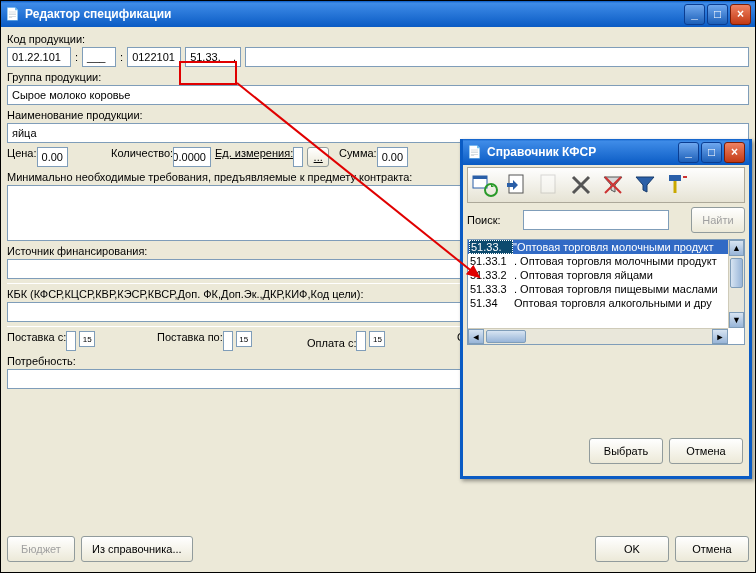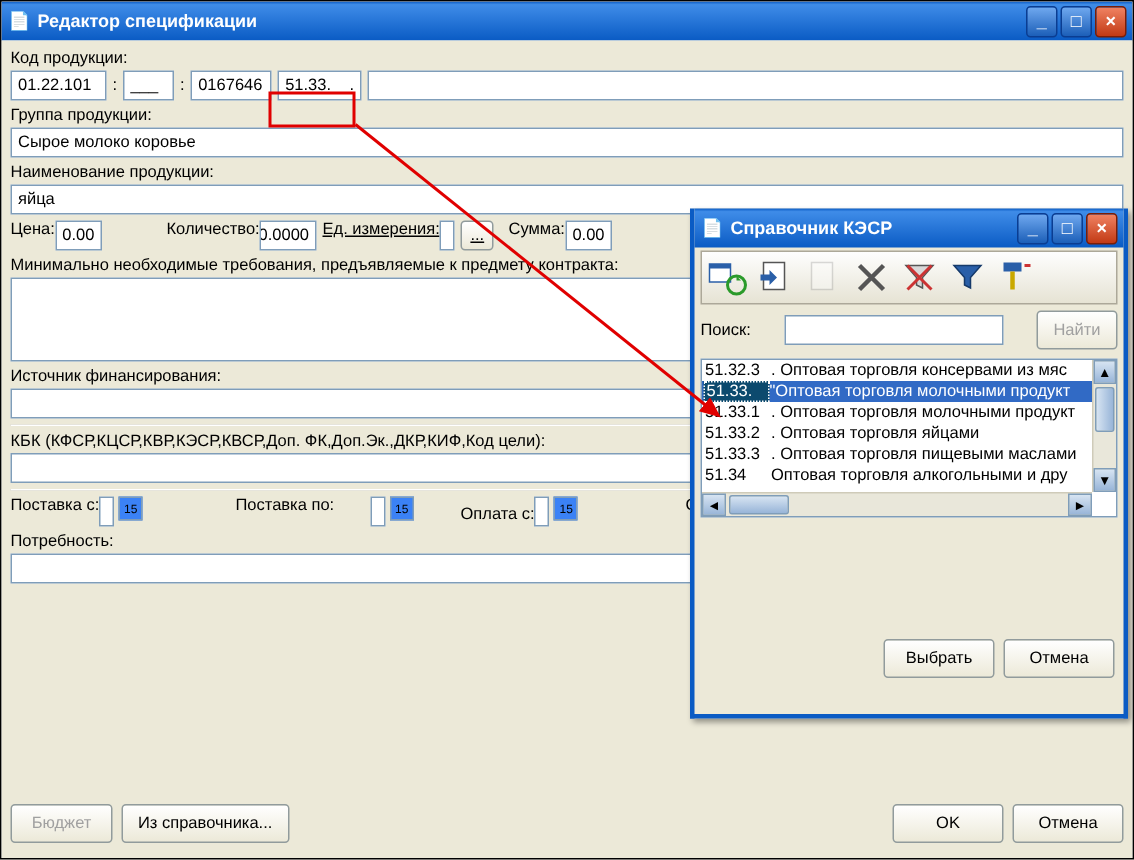--- a/index.html
+++ b/index.html
@@ -71,21 +71,21 @@
     padding: 12px 10px;
     min-width: 68px;
     display:inline-flex;align-items:center;justify-content:center;
     cursor:pointer;
   }
   .btn.small { min-width: 22px; padding: 0 4px; height:20px; }
   .btn.disabled { color:#a0a0a0; }
   .hr { height:1px; background:#aca899; margin: 4px 0; border-bottom:1px solid #fff; }
   .dateicon {
     width: 16px; height:16px; border:1px solid #7f9db9;
-    background:#3b82f6; font-size:8px; display:flex;align-items:center;justify-content:center;
+    background:#ffffff; font-size:8px; display:flex;align-items:center;justify-content:center;
     cursor:pointer; margin-left:-1px;
   }
   .col { display:flex; flex-direction:row; }
   .highlight-box {
     position:absolute;
     border: 2px solid #e00000;
     pointer-events:none;
   }
   .arrow {
     position:absolute;
@@ -133,21 +133,21 @@
   .listbox .item.sel .code { background:#0c4a6e; border:1px dotted #fff; margin:-1px 0 -1px -1px; padding:0 1px; }
   .scroll-v {
     position:absolute;right:0;top:0;bottom:16px;width:16px;
     background:#e9e7da;border-left:1px solid #cfcbb9;
   }
   .sarrow { height:16px; background: linear-gradient(to bottom,#d7e4f2,#98b5d8); border:1px solid #7f9db9; display:flex;align-items:center;justify-content:center;font-size:9px;cursor:pointer; }
   .sthumb { position:absolute; left:1px; right:1px; top:18px; height:30px; background: linear-gradient(to right,#d7e4f2,#98b5d8); border:1px solid #7f9db9; border-radius:2px; }
   .scroll-h { position:absolute;left:0;right:16px;bottom:0;height:16px;background:#e9e7da;border-top:1px solid #cfcbb9; }
   .harrow { width:16px; height:100%; background: linear-gradient(to bottom,#d7e4f2,#98b5d8); border:1px solid #7f9db9; display:inline-flex;align-items:center;justify-content:center;font-size:9px;cursor:pointer; position:absolute; }
   .hthumb { position:absolute; top:1px; bottom:1px; left:18px; width:40px; background: linear-gradient(to bottom,#d7e4f2,#98b5d8); border:1px solid #7f9db9; border-radius:2px; }
-  .okved .footer { position:absolute; right:6px; bottom:24px; display:flex; gap:6px; }
+  .okved .footer { position:absolute; right:6px; bottom:12px; display:flex; gap:6px; }
   .bottombar { position:absolute; left:6px; right:6px; bottom:10px; display:flex; gap:6px; }
   .spacer { flex:1; }
 </style>
 </head>
 <body>
 
 <div class="titlebar">
   <span class="ticon">📄</span>
   <span class="title">Редактор спецификации</span>
   <div class="winbtns">
@@ -158,21 +158,21 @@
 </div>
 
 <div class="client">
 
   <div class="lbl">Код продукции:</div>
   <div class="row" style="margin-bottom:2px;">
     <div class="field" style="width:64px;">01.22.101</div>
     <div style="display:flex;align-items:center;">:</div>
     <div class="field" style="width:34px;">___</div>
     <div style="display:flex;align-items:center;">:</div>
-    <div class="field" style="width:54px;">0167646</div>
+    <div class="field" style="width:54px;">0122101</div>
     <div class="field" style="width:56px;">51.33.__.</div>
     <div class="field" style="flex:1;"></div>
   </div>
 
   <div class="lbl group-lbl">Группа продукции:</div>
   <div class="field" style="width:100%;">Сырое молоко коровье</div>
 
   <div class="lbl group-lbl">Наименование продукции:</div>
   <div class="field" style="width:100%;">яйца</div>
 
@@ -218,21 +218,21 @@
   <div class="hr"></div>
 
   <div class="row" style="gap:10px;">
     <div class="col" style="width:140px;">
       <span class="lbl">Поставка с:</span>
       <div class="row">
         <div class="field" style="flex:1;"></div>
         <div class="dateicon">15</div>
       </div>
     </div>
-    <div class="col" style="width:140px;gap:24px;">
+    <div class="col" style="width:140px;">
       <span class="lbl">Поставка по:</span>
       <div class="row">
         <div class="field" style="flex:1;"></div>
         <div class="dateicon">15</div>
       </div>
     </div>
     <div class="col" style="width:140px;align-items:flex-end;">
       <span class="lbl">Оплата с:</span>
       <div class="row">
         <div class="field" style="flex:1;"></div>
@@ -255,21 +255,21 @@
     <div class="btn">Из справочника...</div>
     <div class="spacer"></div>
     <div class="btn" style="min-width:74px;">OK</div>
     <div class="btn" style="min-width:74px;">Отмена</div>
   </div>
 </div>
 
 <div class="okved">
   <div class="titlebar">
     <span class="ticon">📄</span>
-    <span class="title">Справочник КЭСР</span>
+    <span class="title">Справочник КФСР</span>
     <div class="winbtns">
       <div class="winbtn">_</div>
       <div class="winbtn">□</div>
       <div class="winbtn close">×</div>
     </div>
   </div>
   <div class="body">
     <div class="toolbar">
       <div class="tbtn">
         <svg width="26" height="26" viewBox="0 0 26 26">
@@ -316,24 +316,20 @@
     </div>
 
     <div class="row" style="align-items:center;gap:22px;margin-bottom:6px;">
       <span>Поиск:</span>
       <div class="field" style="flex:1;"></div>
       <div class="btn disabled" style="min-width:54px;">Найти</div>
     </div>
 
     <div class="listbox">
       <div id="list-items">
-          <div class="item">
-            <span class="code">51.32.3</span>
-            <span>. Оптовая торговля консервами из мяс</span>
-          </div>
           <div class="item sel">
             <span class="code">51.33.</span>
             <span>"Оптовая торговля молочными продукт</span>
           </div>
           <div class="item">
             <span class="code">51.33.1</span>
             <span>. Оптовая торговля молочными продукт</span>
           </div>
           <div class="item">
             <span class="code">51.33.2</span>

